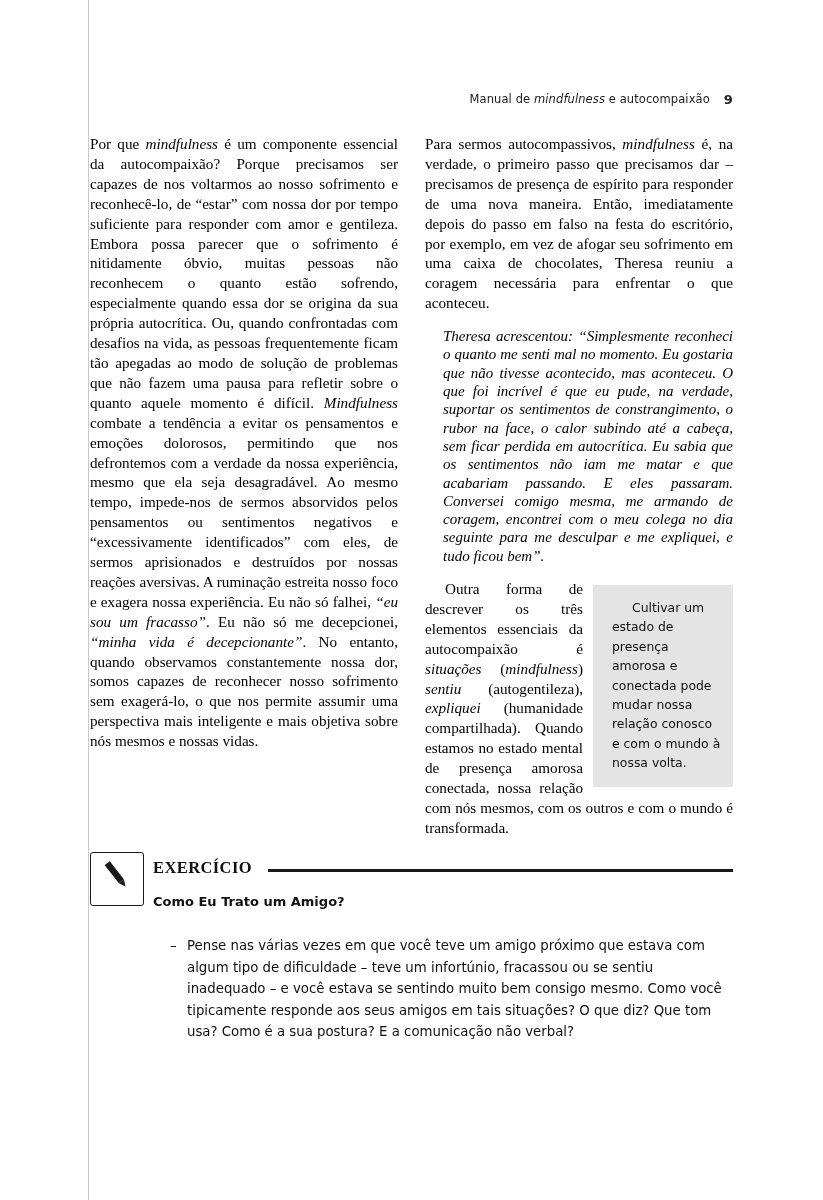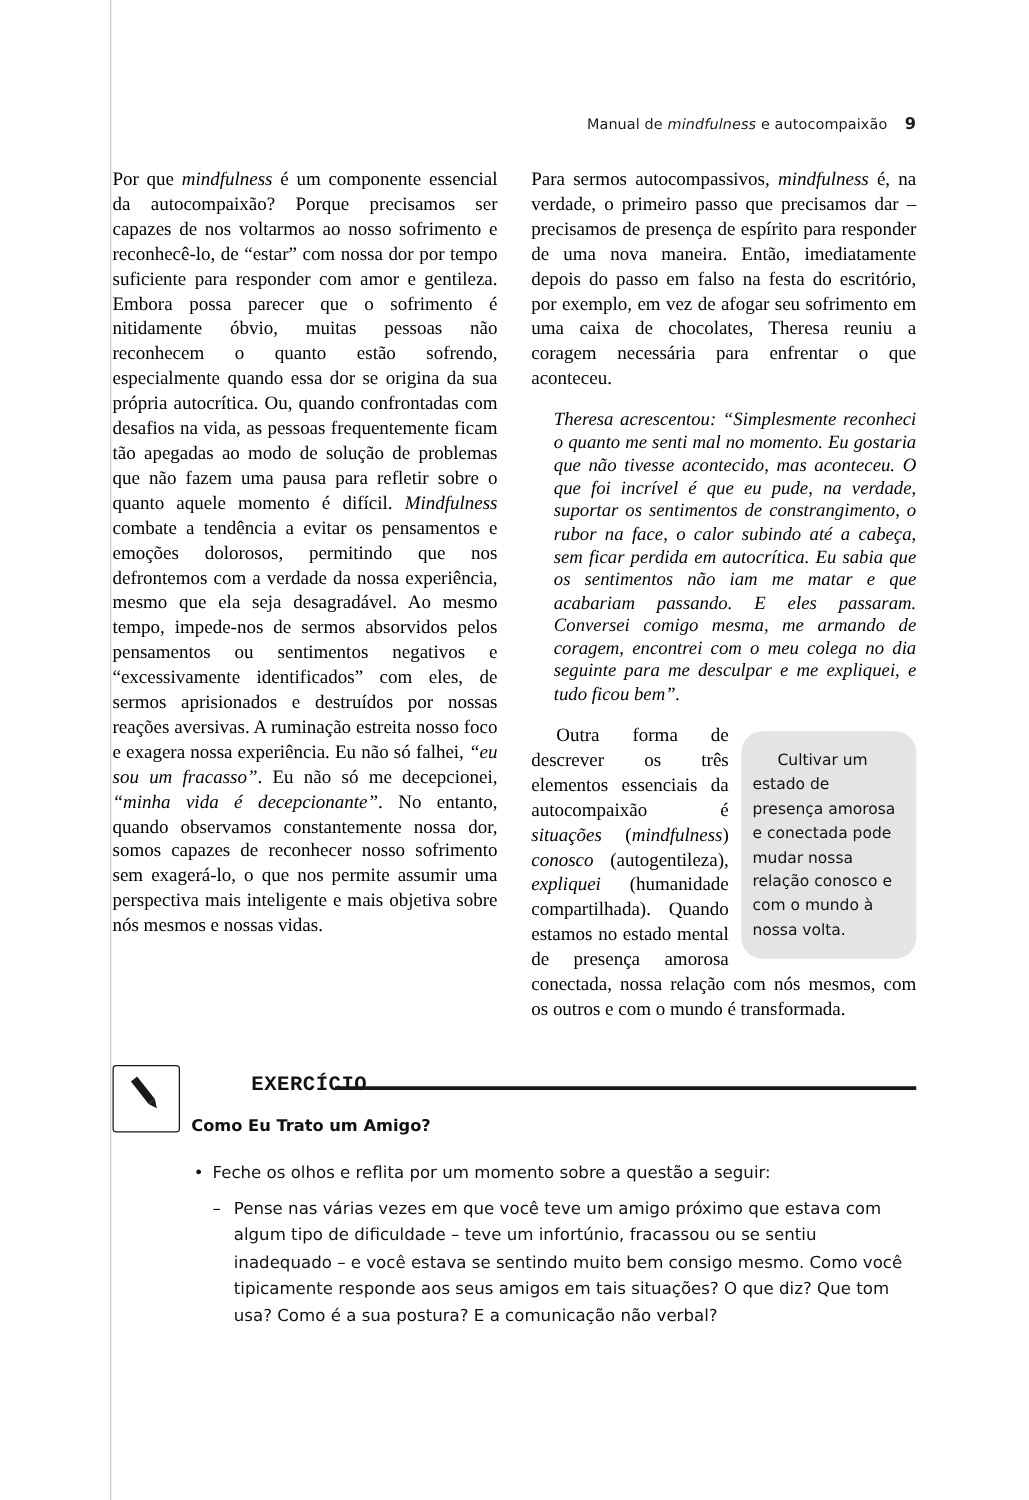--- a/index.html
+++ b/index.html
@@ -91,29 +91,28 @@
     font-style: italic;
     text-align: justify;
   }
 
   
   .graybox {
     float: right;
     width: 140px;
     margin: 6px 0 4px 10px;
     background: #e4e4e4;
-    padding: 13px 12px 14px 9px;
+    padding: 13px 12px 14px 19px;
     font-family: "DejaVu Sans", sans-serif;
     font-style: normal;
     font-size: 12.4px;
     line-height: 19.4px;
     text-align: left;
     color: #111;
     box-sizing: border-box;
-    border-radius: 17px;
   }
 
   
   .exercise {
     position: absolute;
     left: 90px;
     top: 858px;
     width: 643px;
   }
   .ex-headrow {
@@ -130,26 +129,25 @@
   }
   .ex-pencil {
     position: absolute;
     left: 9px; top: 6px;
     width: 34px; height: 34px;
   }
   .ex-title {
     position: absolute;
     left: 63px;
     top: 0px;
-    font-family: Liberation Mono, monospace;
+    font-family: Liberation Serif, serif;
     font-weight: bold;
     font-size: 16.5px;
     letter-spacing: .4px;
     color: #111;
-    margin-left: 48px;
   }
   .ex-rule {
     position: absolute;
     left: 178px;
     right: 0;
     top: 11px;
     height: 3px;
     background: #1a1a1a;
   }
   .ex-subtitle {
@@ -213,21 +211,21 @@
 
     <div class="col col-left">
       <p class="body">Por que <i>mindfulness</i> é um componente essencial da autocompaixão? Porque precisamos ser capazes de nos voltarmos ao nosso sofrimento e reconhecê-lo, de “estar” com nossa dor por tempo suficiente para responder com amor e gentileza. Embora possa parecer que o sofrimento é nitidamente óbvio, muitas pessoas não reconhecem o quanto estão sofrendo, especialmente quando essa dor se origina da sua própria autocrítica. Ou, quando confrontadas com desafios na vida, as pessoas frequentemente ficam tão apegadas ao modo de solução de problemas que não fazem uma pausa para refletir sobre o quanto aquele momento é difícil. <i>Mindfulness</i> combate a tendência a evitar os pensamentos e emoções dolorosos, permitindo que nos defrontemos com a verdade da nossa experiência, mesmo que ela seja desagradável. Ao mesmo tempo, impede-nos de sermos absorvidos pelos pensamentos ou sentimentos negativos e “excessivamente identificados” com eles, de sermos aprisionados e destruídos por nossas reações aversivas. A ruminação estreita nosso foco e exagera nossa experiência. Eu não só falhei, <i>“eu sou um fracasso”</i>. Eu não só me decepcionei, <i>“minha vida é decepcionante”</i>. No entanto, quando observamos constantemente nossa dor, somos capazes de reconhecer nosso sofrimento sem exagerá-lo, o que nos permite assumir uma perspectiva mais inteligente e mais objetiva sobre nós mesmos e nossas vidas.</p>
     </div>
 
     <div class="col col-right">
       <p class="body">Para sermos autocompassivos, <i>mindfulness</i> é, na verdade, o primeiro passo que precisamos dar – precisamos de presença de espírito para responder de uma nova maneira. Então, imediatamente depois do passo em falso na festa do escritório, por exemplo, em vez de afogar seu sofrimento em uma caixa de chocolates, Theresa reuniu a coragem necessária para enfrentar o que aconteceu.</p>
       <div class="quote">Theresa acrescentou: “Simplesmente reconheci o quanto me senti mal no momento. Eu gostaria que não tivesse acontecido, mas aconteceu. O que foi incrível é que eu pude, na verdade, suportar os sentimentos de constrangimento, o rubor na face, o calor subindo até a cabeça, sem ficar perdida em autocrítica. Eu sabia que os sentimentos não iam me matar e que acabariam passando. E eles passaram. Conversei comigo mesma, me armando de coragem, encontrei com o meu colega no dia seguinte para me desculpar e me expliquei, e tudo ficou bem”.</div>
       <p class="body" style="margin-top:14px; text-indent:20px;">
         <span class="graybox">Cultivar um estado de presença amorosa e conectada pode mudar nossa relação conosco e com o mundo à nossa volta.</span>
-        <span>Outra forma de descrever os três elementos essenciais da autocompaixão é <i>situações</i> (<i>mindfulness</i>) <i>conosco</i> (autogentileza), <i>expliquei</i> (humanidade compartilhada). Quando estamos no estado mental de presença amorosa conectada, nossa relação com nós mesmos, com os outros e com o mundo é transformada.</span>
+        <span>Outra forma de descrever os três elementos essenciais da autocompaixão é <i>situações</i> (<i>mindfulness</i>) <i>sentiu</i> (autogentileza), <i>expliquei</i> (humanidade compartilhada). Quando estamos no estado mental de presença amorosa conectada, nossa relação com nós mesmos, com os outros e com o mundo é transformada.</span>
       </p>
     </div>
 
   </div>
 
   <div class="exercise">
     <div class="ex-headrow">
       <div class="ex-icon">
         <svg class="ex-pencil" viewBox="0 0 40 40">
           <g transform="rotate(-38 20 20)">
@@ -236,18 +234,17 @@
             <rect x="16.5" y="1" width="7.5" height="2.5" fill="#1a1a1a"></rect>
           </g>
         </svg>
       </div>
       <div class="ex-title">EXERCÍCIO</div>
       <div class="ex-rule"></div>
       <div class="ex-subtitle">Como Eu Trato um Amigo?</div>
     </div>
 
     <div class="ex-list">
-      <div class="ex-bullet">Feche os olhos e reflita por um momento sobre a questão a seguir:</div>
       <div class="ex-dash">Pense nas várias vezes em que você teve um amigo próximo que estava com algum tipo de dificuldade – teve um infortúnio, fracassou ou se sentiu inadequado – e você estava se sentindo muito bem consigo mesmo. Como você tipicamente responde aos seus amigos em tais situações? O que diz? Que tom usa? Como é a sua postura? E a comunicação não verbal?</div>
     </div>
   </div>
 
 </div>
 
 </body></html>

